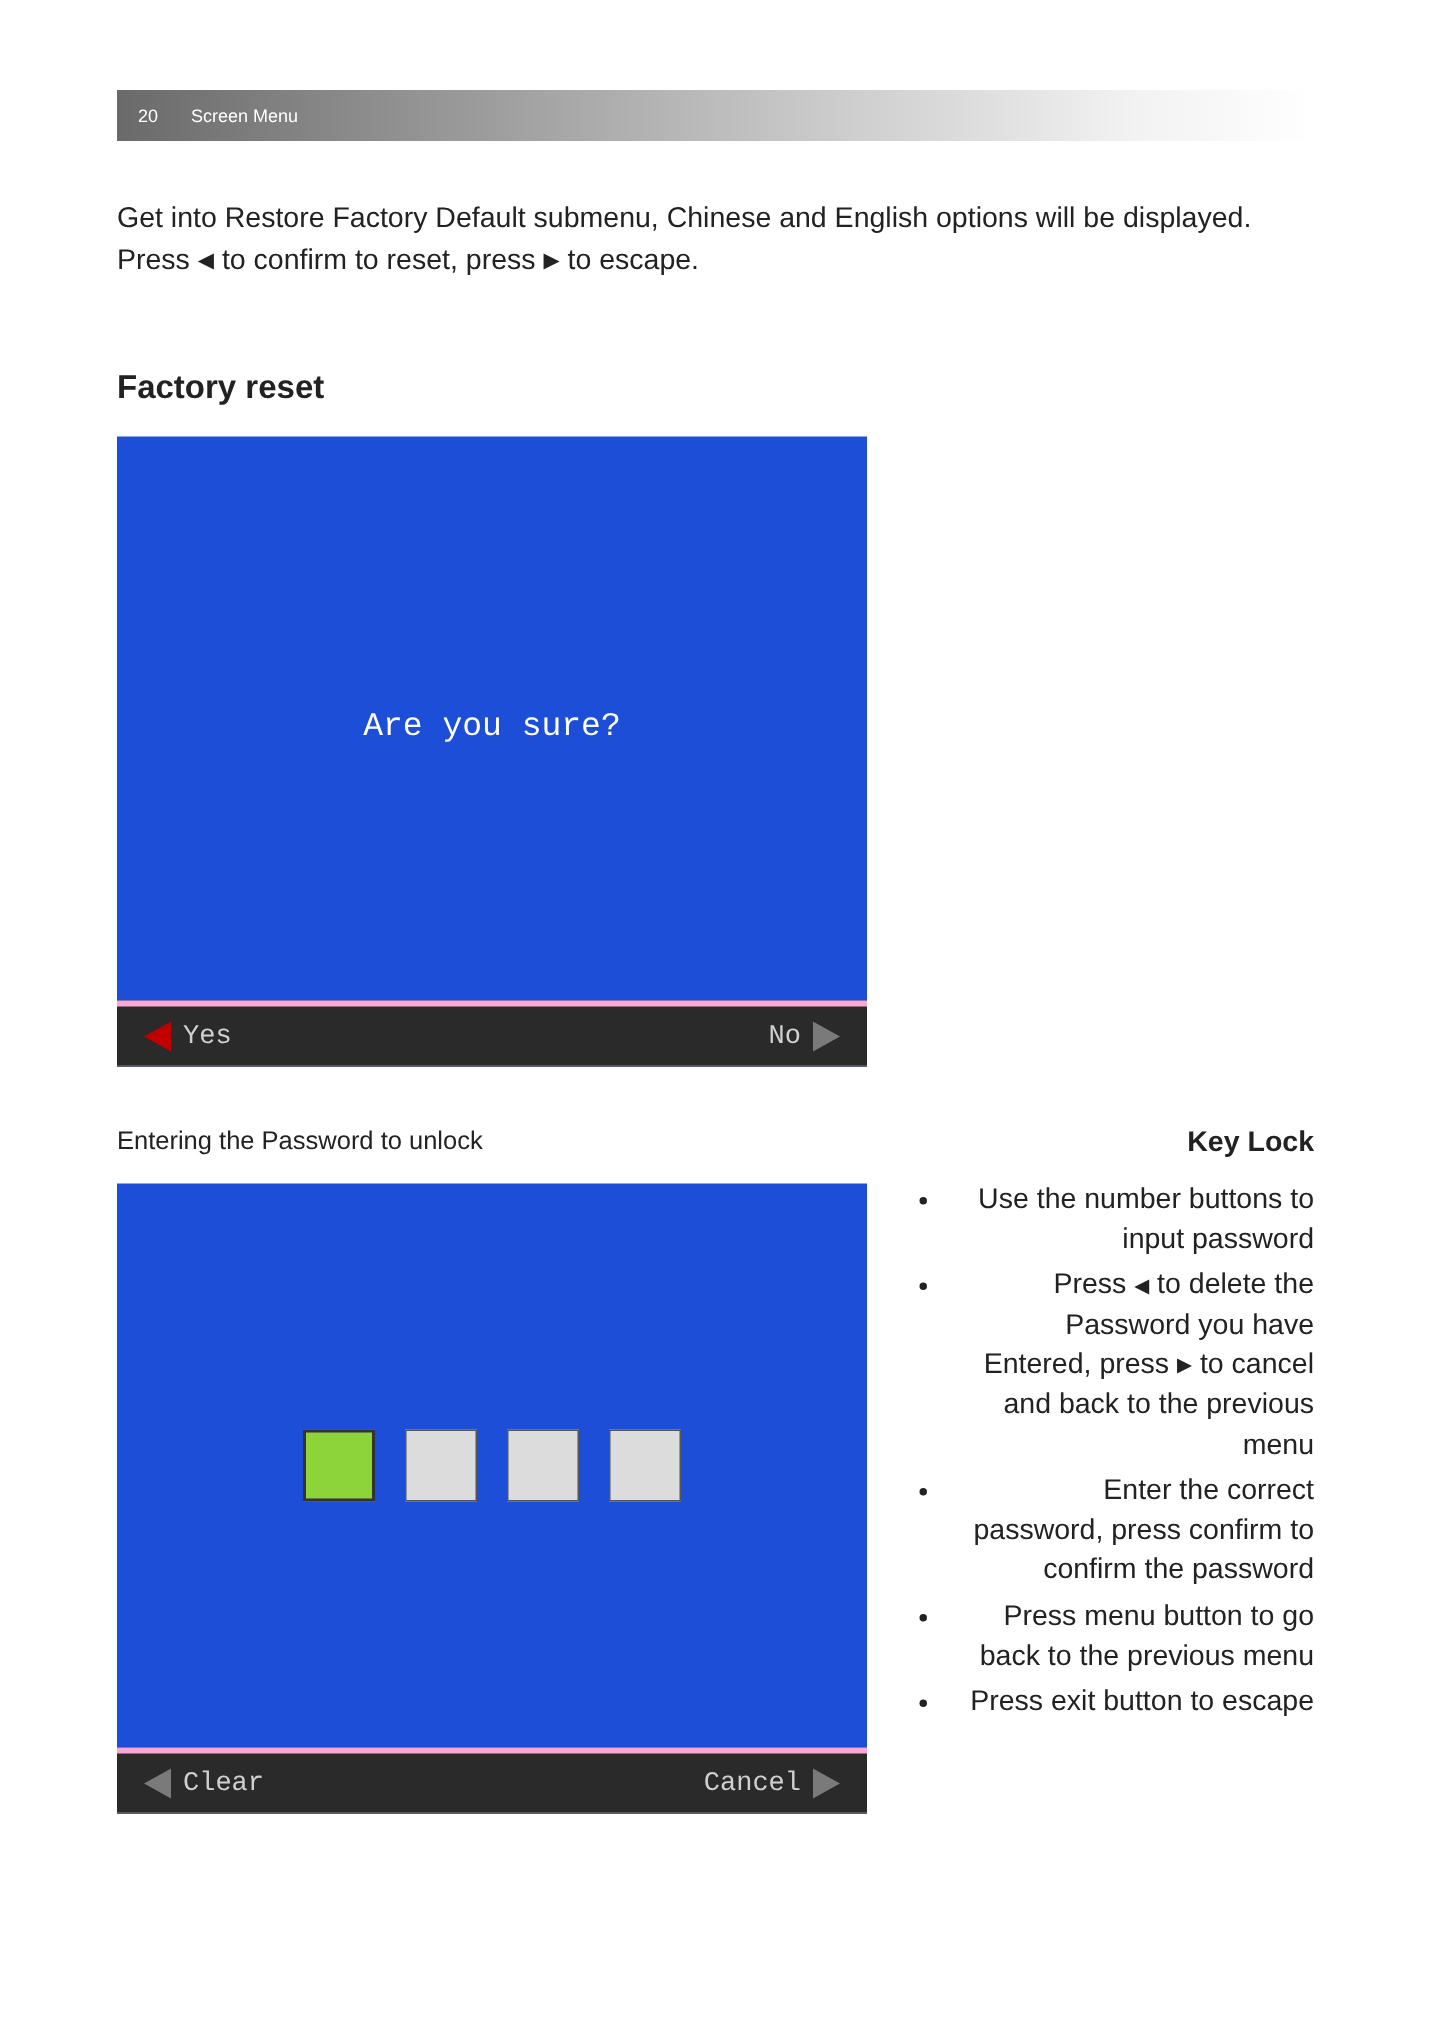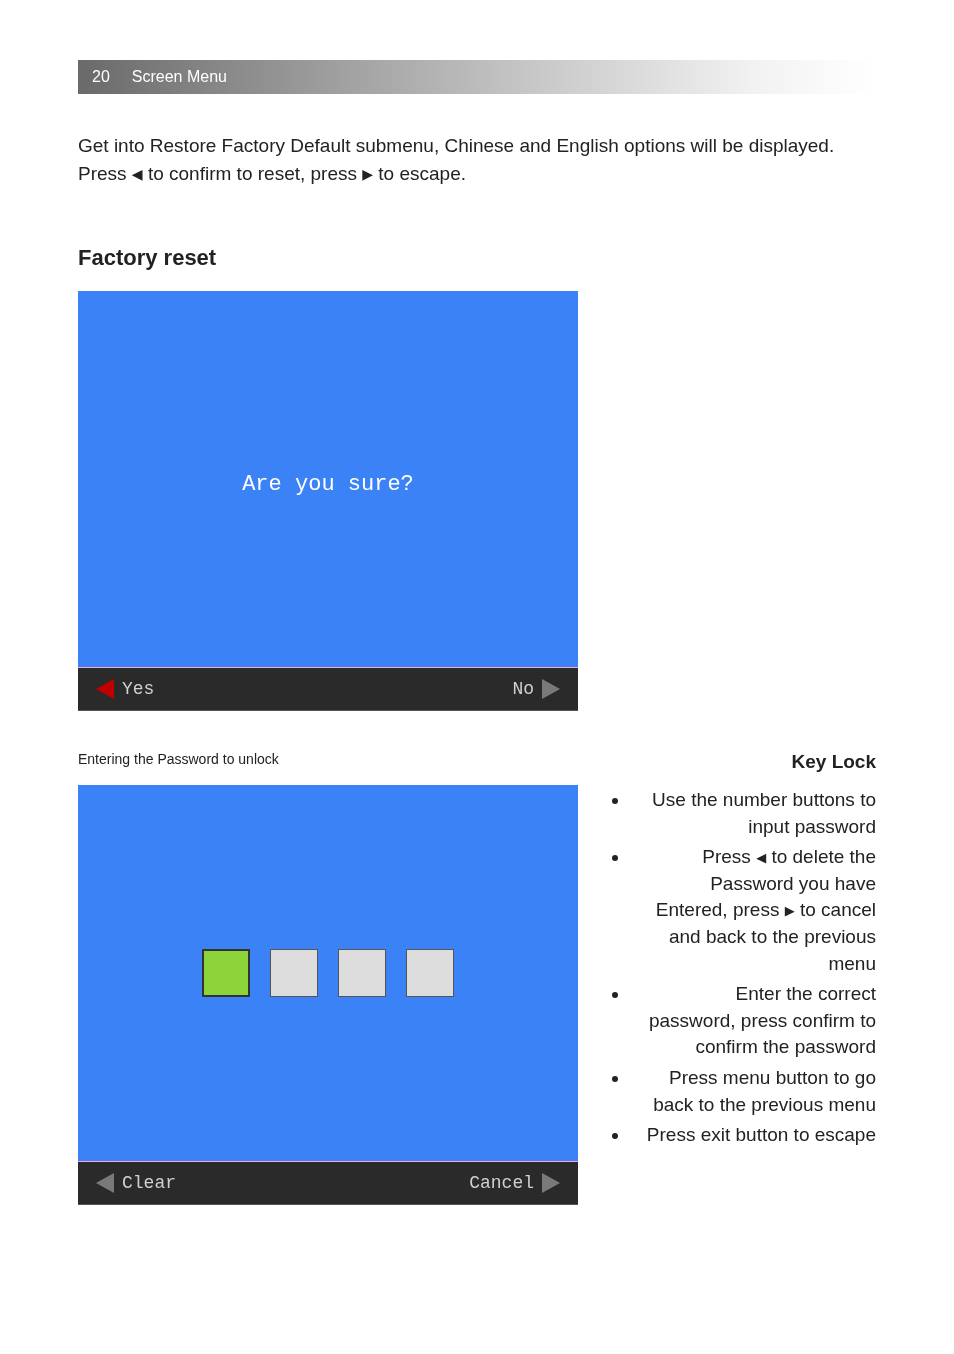--- a/index.html
+++ b/index.html
@@ -2,41 +2,41 @@
 <html><head>
 <meta charset="utf-8">
 <style>
   * { box-sizing: border-box; margin: 0; padding: 0; }
   html, body { width: 954px; font-family: "Segoe UI", "Helvetica Neue", Arial, sans-serif; color: #222; background: #fff; }
   .page { width: 954px; padding: 60px 78px 60px 78px; }
   .header-bar {
     height: 34px;
     background: linear-gradient(to right, #6a6a6a 0%, #8b8b8b 20%, #c4c4c4 55%, #f2f2f2 85%, #ffffff 100%);
     display: flex; align-items: center;
-    color: #fff; font-size: 16px;
+    color: #fff; font-size: 12px;
     padding-left: 14px;
     margin-bottom: 38px;
   }
   .header-bar .pn { font-weight: 400; margin-right: 22px; }
   .header-bar .ttl { font-weight: 400; }
   .intro { font-size: 19px; line-height: 1.45; margin-bottom: 58px; }
   .intro .tri { font-size: 14px; display: inline-block; vertical-align: 1px; }
   .section-title { font-weight: 700; font-size: 22px; margin-bottom: 20px; }
   .screenshot {
-    width: 500px; height: 420px; background: #3b82f6;
+    width: 500px; height: 420px; background: #1d4ed8;
     display: flex; flex-direction: column; justify-content: space-between;
     font-family: "Courier New", monospace; color: #fff;
   }
   .screenshot .mid { flex: 1; display: flex; align-items: center; justify-content: center; flex-direction: column; }
   .confirm-text { color: #fff; font-size: 22px; margin-top: 10px; }
   .screenshot .bar {
     height: 44px; background: #2a2a2a;
     display: flex; align-items: center; justify-content: space-between;
     padding: 0 18px;
-    border-top: 1px solid #f9a8d4; border-bottom: 1px solid #555;
+    border-top: 4px solid #f9a8d4; border-bottom: 1px solid #555;
     color: #d0d0d0; font-size: 18px;
   }
   .barside { display: flex; align-items: center; gap: 8px; }
   .tri-red-l {
     width: 0; height: 0;
     border-top: 10px solid transparent; border-bottom: 10px solid transparent;
     border-right: 18px solid #c00000;
   }
   .tri-grey-l {
     width: 0; height: 0;
@@ -44,21 +44,21 @@
     border-right: 18px solid #7a7a7a;
   }
   .tri-grey-r {
     width: 0; height: 0;
     border-top: 10px solid transparent; border-bottom: 10px solid transparent;
     border-left: 18px solid #7a7a7a;
   }
   .two-col { display: flex; gap: 30px; margin-top: 40px; }
   .left-col { width: 500px; }
   .right-col { flex: 1; text-align: right; }
-  .subheading { font-size: 14px; margin-bottom: 18px; }
+  .subheading { font-size: 17px; margin-bottom: 18px; }
   .right-col .kl { font-weight: 700; font-size: 19px; margin-bottom: 14px; }
   .right-col ul { list-style: disc; padding-left: 22px; font-size: 19px; line-height: 1.4; }
   .right-col li { margin-bottom: 4px; padding-left: 14px; }
   .right-col .tri-sm { font-size: 13px; vertical-align: 1px; }
   .pwd-prompt { color: #fff; font-size: 22px; letter-spacing: 2px; margin-bottom: 50px; }
   .pwd-boxes { display: flex; gap: 20px; }
   .pwd-box {
     width: 48px; height: 48px; background: #dcdcdc;
     border: 1px solid #555;
   }

